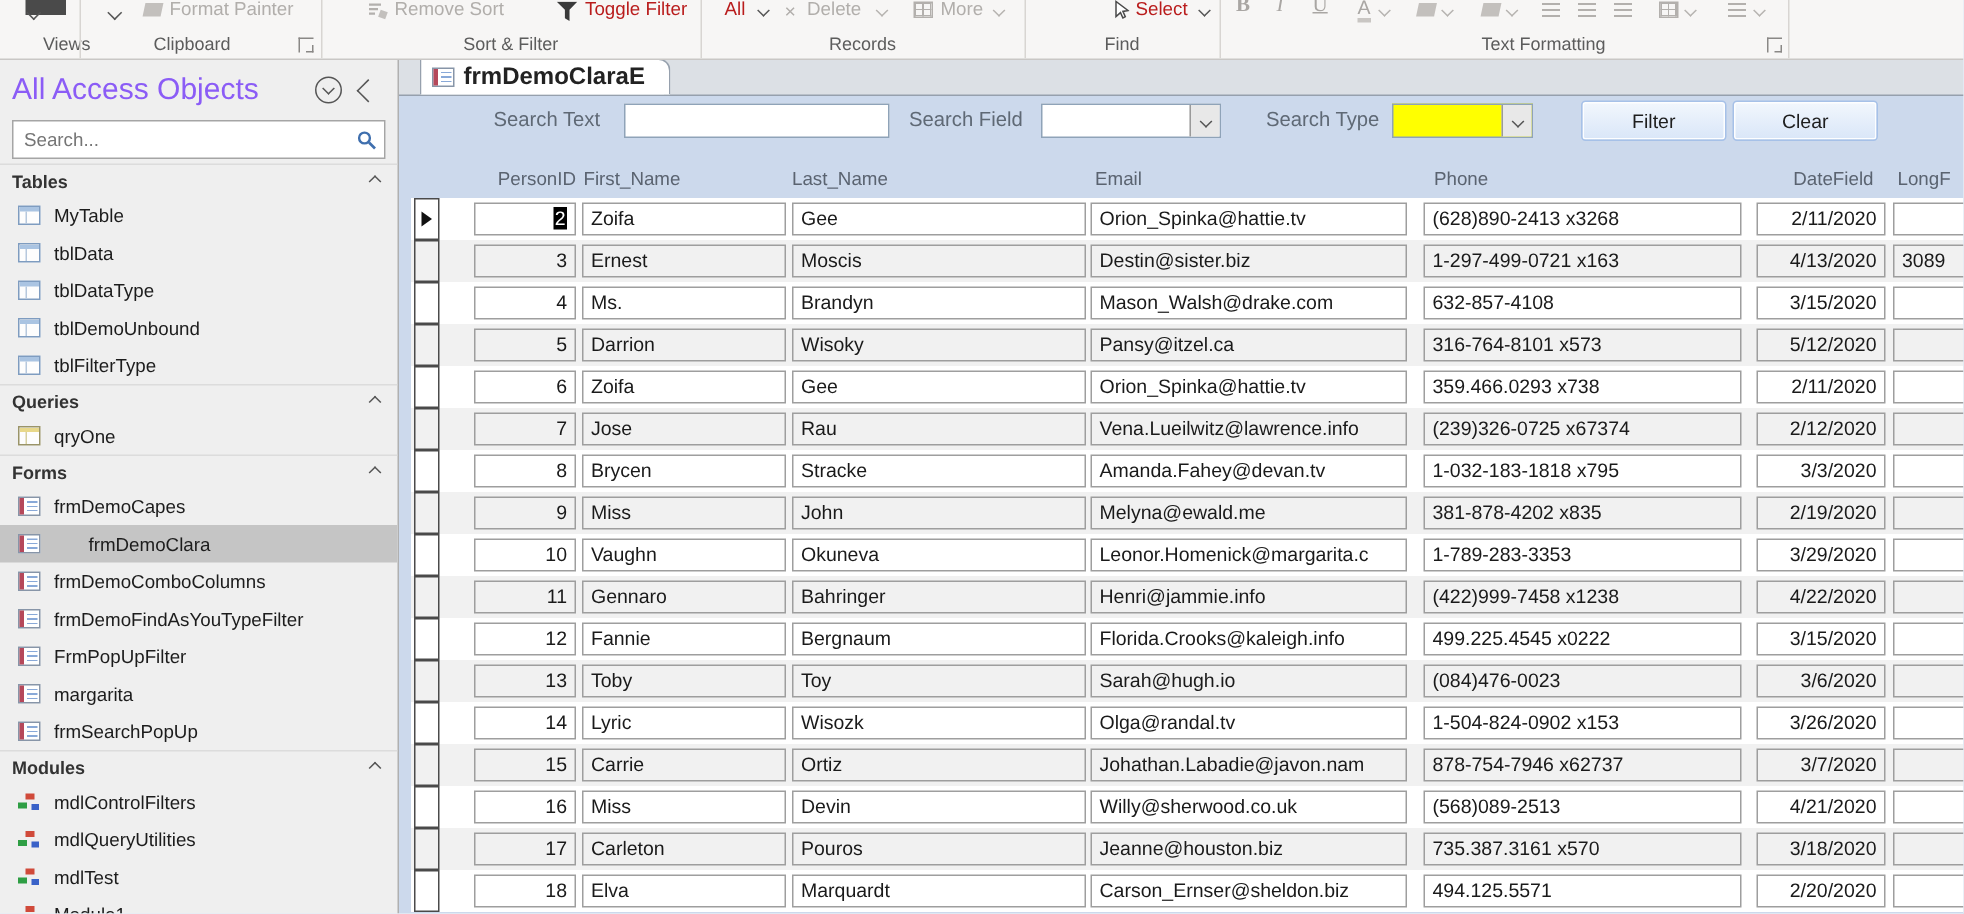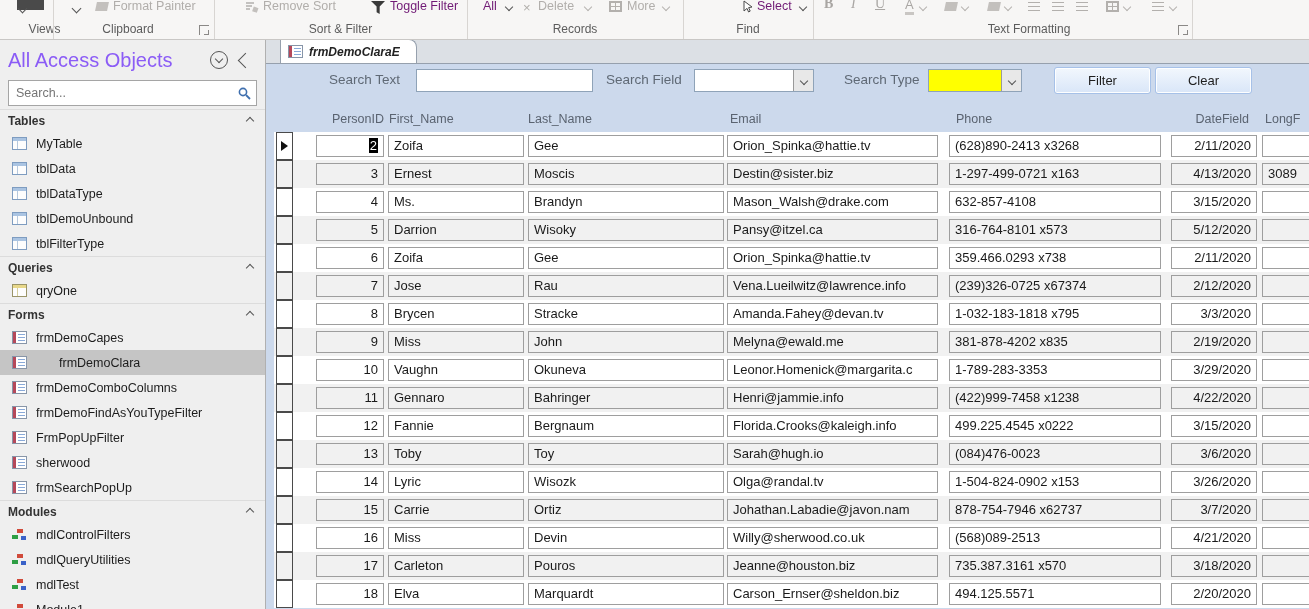--- a/index.html
+++ b/index.html
@@ -4,21 +4,21 @@
 <style>
   html,body{margin:0;padding:0;}
   body{width:1309px;height:609px;overflow:hidden;font-family:"Liberation Sans",sans-serif;background:#fff;}
   .screen{position:relative;width:1309px;height:609px;}
 
   
   .ribbon{position:relative;height:40px;background:#f7f6f5;border-bottom:1px solid #c9c7c5;overflow:hidden;box-sizing:border-box;}
   .ribbon .abs{position:absolute;white-space:nowrap;}
   .rlabel{position:absolute;bottom:3px;font-size:12px;color:#5c5c5c;text-align:center;}
   .rdiv{position:absolute;top:0;bottom:0;width:1px;background:#d8d5d2;}
-  .rtext{font-size:12.5px;color:#701a75;top:-1px;}
+  .rtext{font-size:12.5px;color:#b91c1c;top:-1px;}
   .rtext.gray{color:#b1aeab;}
   .chev{display:inline-block;width:6px;height:6px;border-right:1.5px solid #555;border-bottom:1.5px solid #555;transform:rotate(45deg);vertical-align:middle;}
   .chev.gray{border-color:#b6b3b0;}
   .chev.up{transform:rotate(225deg);}
   .chev.sm{width:5px;height:5px;}
   .dlg{position:absolute;width:9px;height:9px;border-left:1px solid #8a8886;border-top:1px solid #8a8886;}
   .dlg::after{content:'';position:absolute;right:0;bottom:0;width:4px;height:4px;border-right:1.5px solid #8a8886;border-bottom:1.5px solid #8a8886;}
   .funnel{width:14px;height:13px;background:#3a3a3a;clip-path:polygon(0 0,100% 0,62% 42%,62% 100%,40% 86%,40% 42%);display:inline-block;}
   .serifL{font-family:"Liberation Serif",serif;color:#a9a6a3;font-size:14px;}
   .lines3{width:12px;height:10px;background:repeating-linear-gradient(#b3b0ad 0 1.5px,rgba(0,0,0,0) 1.5px 4px);display:inline-block;}
@@ -54,21 +54,21 @@
   .ico-form::after{content:'';position:absolute;left:5px;top:2px;right:1px;bottom:1px;background:repeating-linear-gradient(#89a9d8 0 1px,rgba(0,0,0,0) 1px 3px);}
   .ico-module{background:
     linear-gradient(#2e9e44,#2e9e44) no-repeat 0px 7px/6px 4px,
     linear-gradient(#d04a3a,#d04a3a) no-repeat 5px 1px/6px 4px,
     linear-gradient(#3a62c8,#3a62c8) no-repeat 9px 8px/5px 4px;}
 
   
   .docarea{flex:1;display:flex;flex-direction:column;min-width:0;}
   .tabbar{height:24px;background:#dce0e5;border-bottom:1px solid #96a0ad;display:flex;align-items:flex-end;padding-left:14px;box-sizing:border-box;}
   .tab{height:24px;background:#fff;border:1px solid #96a0ad;border-bottom:none;border-top-right-radius:8px;display:flex;align-items:center;gap:6px;padding:0 16px 0 7px;box-sizing:border-box;}
-  .tab-title{font-size:12px;font-weight:bold;color:#222;font-style:italic;}
+  .tab-title{font-size:16px;font-weight:bold;color:#222;}
 
   .formarea{position:relative;flex:1;background:#ccd9ec;overflow:hidden;}
   .flabel{position:absolute;font-size:13.5px;color:#5f6975;white-space:nowrap;}
   .tinput{position:absolute;left:150px;top:5px;width:177px;height:23px;border:1px solid #8fa3b8;background:#fff;box-sizing:border-box;font-size:13px;padding:0 4px;outline:none;font-family:"Liberation Sans",sans-serif;}
   .combo{position:absolute;top:5px;height:23px;border:1px solid #8fa3b8;background:#fff;box-sizing:border-box;}
   .combo .dd{position:absolute;right:0;top:0;bottom:0;width:19px;background:#e8e8e8;border-left:1px solid #9a9a9a;display:flex;align-items:center;justify-content:center;}
   .combo.yellow{background:#ffff00;}
   .btn{position:absolute;top:3px;width:97px;height:27px;border:1px solid #a6c1e8;border-radius:3px;background:linear-gradient(#f2f7fd,#d9e6f8);font-size:13px;color:#1e1e1e;text-align:center;line-height:25px;box-sizing:border-box;box-shadow:inset 0 0 0 1px #fdfeff;}
   .colhdr{position:absolute;top:48px;font-size:12.5px;color:#5a6370;white-space:nowrap;}
 
@@ -225,21 +225,21 @@
           <div class="nav-item">
             <span class="ico ico-form"></span>
             <span class="nav-item-label">frmDemoFindAsYouTypeFilter</span>
           </div>
           <div class="nav-item">
             <span class="ico ico-form"></span>
             <span class="nav-item-label">FrmPopUpFilter</span>
           </div>
           <div class="nav-item">
             <span class="ico ico-form"></span>
-            <span class="nav-item-label">sherwood</span>
+            <span class="nav-item-label">margarita</span>
           </div>
           <div class="nav-item">
             <span class="ico ico-form"></span>
             <span class="nav-item-label">frmSearchPopUp</span>
           </div>
           <div class="nav-sec-header">
             <span class="nav-sec-label">Modules</span>
             <span class="chev sm up"></span>
           </div>
           <div class="nav-item">

